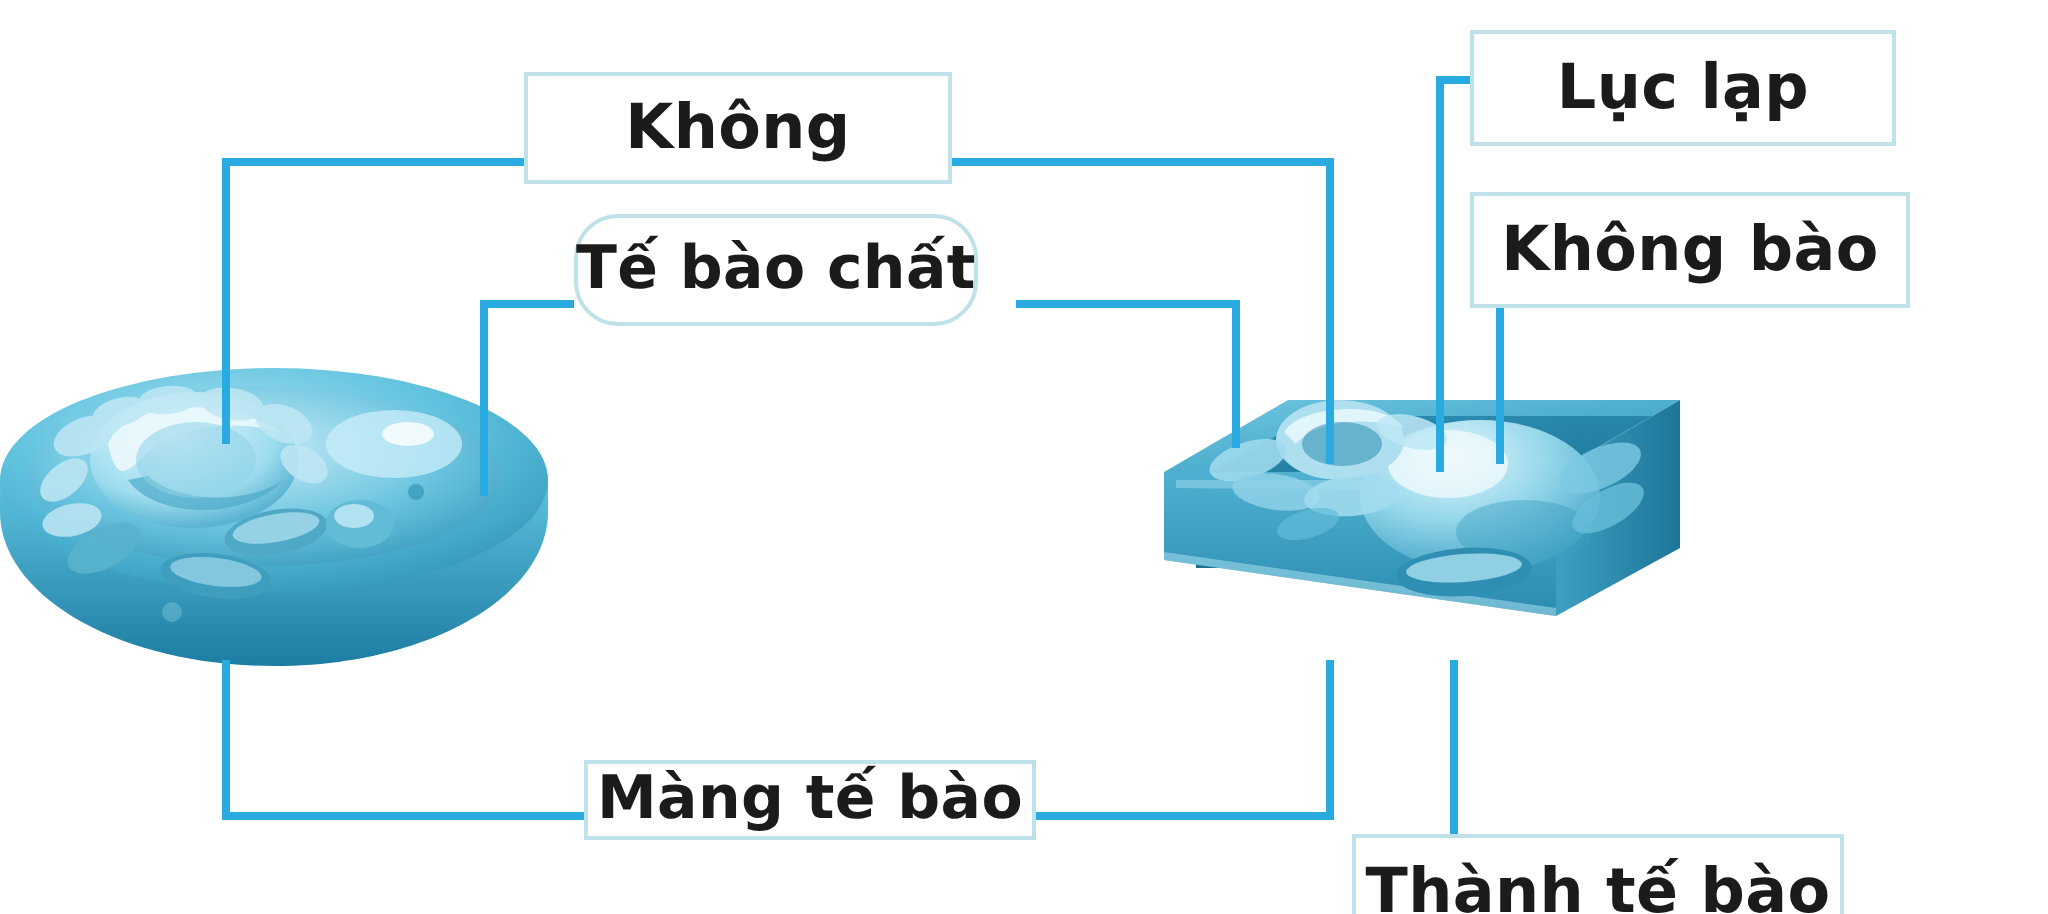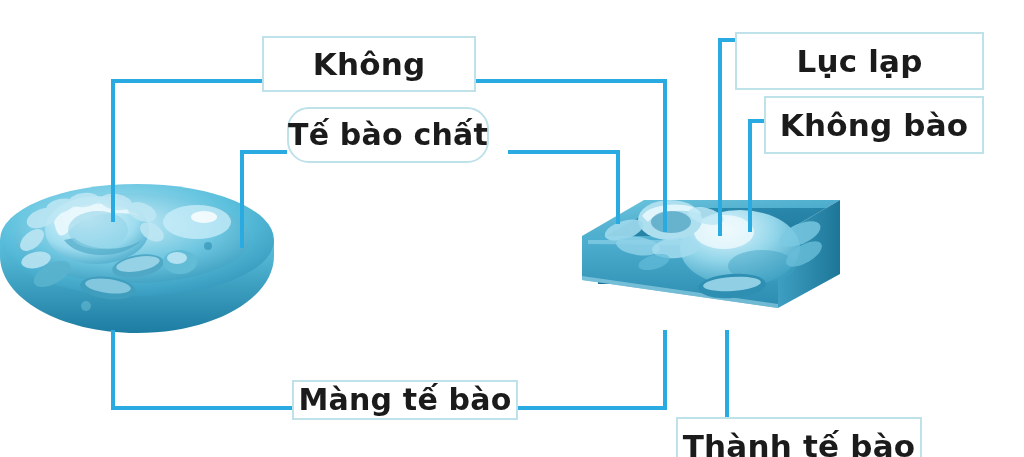--- a/index.html
+++ b/index.html
@@ -34,24 +34,24 @@
     letter-spacing: .2px;
     line-height: 1;
   }
 
   #box-nhan        { left: 262px; top: 36px;  width: 214px; height: 56px; }
   #box-nhan .label-text        { font-size: 31px; }
 
   #box-tebaochat   { left: 287px; top: 107px; width: 202px; height: 56px; border-radius: 22px; }
   #box-tebaochat .label-text   { font-size: 30px; }
 
-  #box-lucllap     { left: 735px; top: 32px;  width: 249px; height: 58px; }
+  #box-lucllap     { left: 735px; top: 15px;  width: 213px; height: 58px; }
   #box-lucllap .label-text     { font-size: 31px; }
 
-  #box-khongbao    { left: 764px; top: 96px;  width: 220px; height: 58px; }
+  #box-khongbao    { left: 735px; top: 96px;  width: 220px; height: 58px; }
   #box-khongbao .label-text    { font-size: 31px; }
 
   #box-mangtebao   { left: 292px; top: 380px; width: 226px; height: 40px; }
   #box-mangtebao .label-text   { font-size: 30px; }
 
   
   #box-thanhtebao  { left: 676px; top: 417px; width: 246px; height: 58px; }
   #box-thanhtebao .label-text  { font-size: 31px; }
 
   

